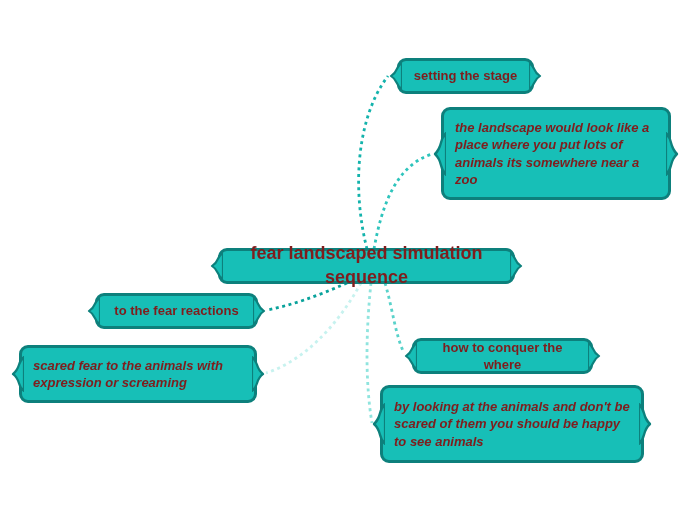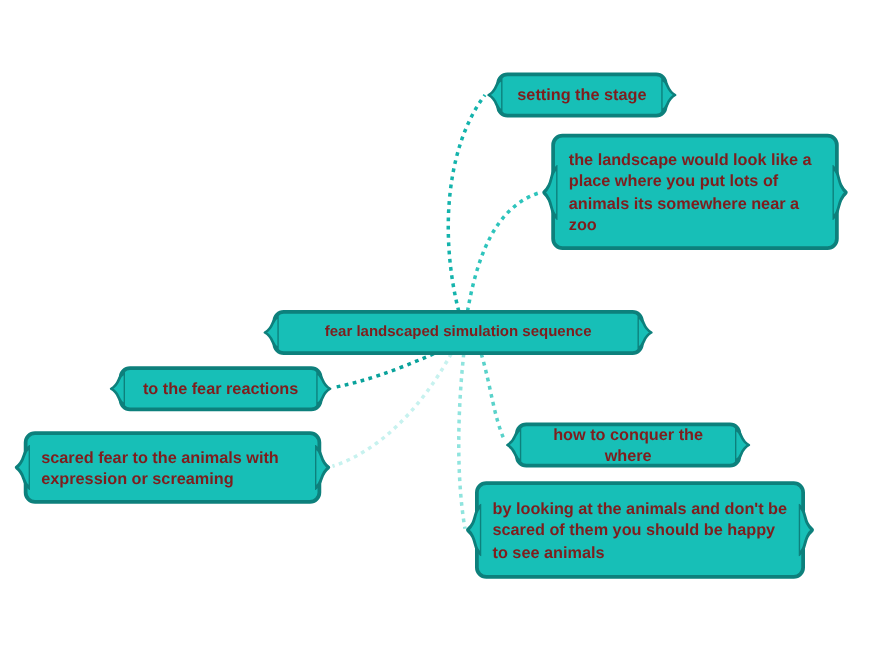--- a/index.html
+++ b/index.html
@@ -34,22 +34,22 @@
     align-items: center;
   }
   .node .label {
     position: relative;
     z-index: 2;
     width: 100%;
     font-size: 13px;
     line-height: 1.32;
   }
   .node.center .label { text-align: center; padding: 0 12px; }
-  .node.left   .label { text-align: left;   padding: 0 11px; }
-  .node.root .label { font-size: 12px; padding: 0 18px; }
+  .node.left   .label { text-align: left;   padding: 0 11px; font-style: italic; }
+  .node.root .label { font-size: 18px; padding: 0 18px; }
   .brace {
     position: absolute;
     top: 50%;
     transform: translateY(-50%);
     z-index: 1;
   }
   .brace.bl { left: -11px; }
   .brace.br { right: -11px; }
   .brace path {
     fill: #17bfb7;

